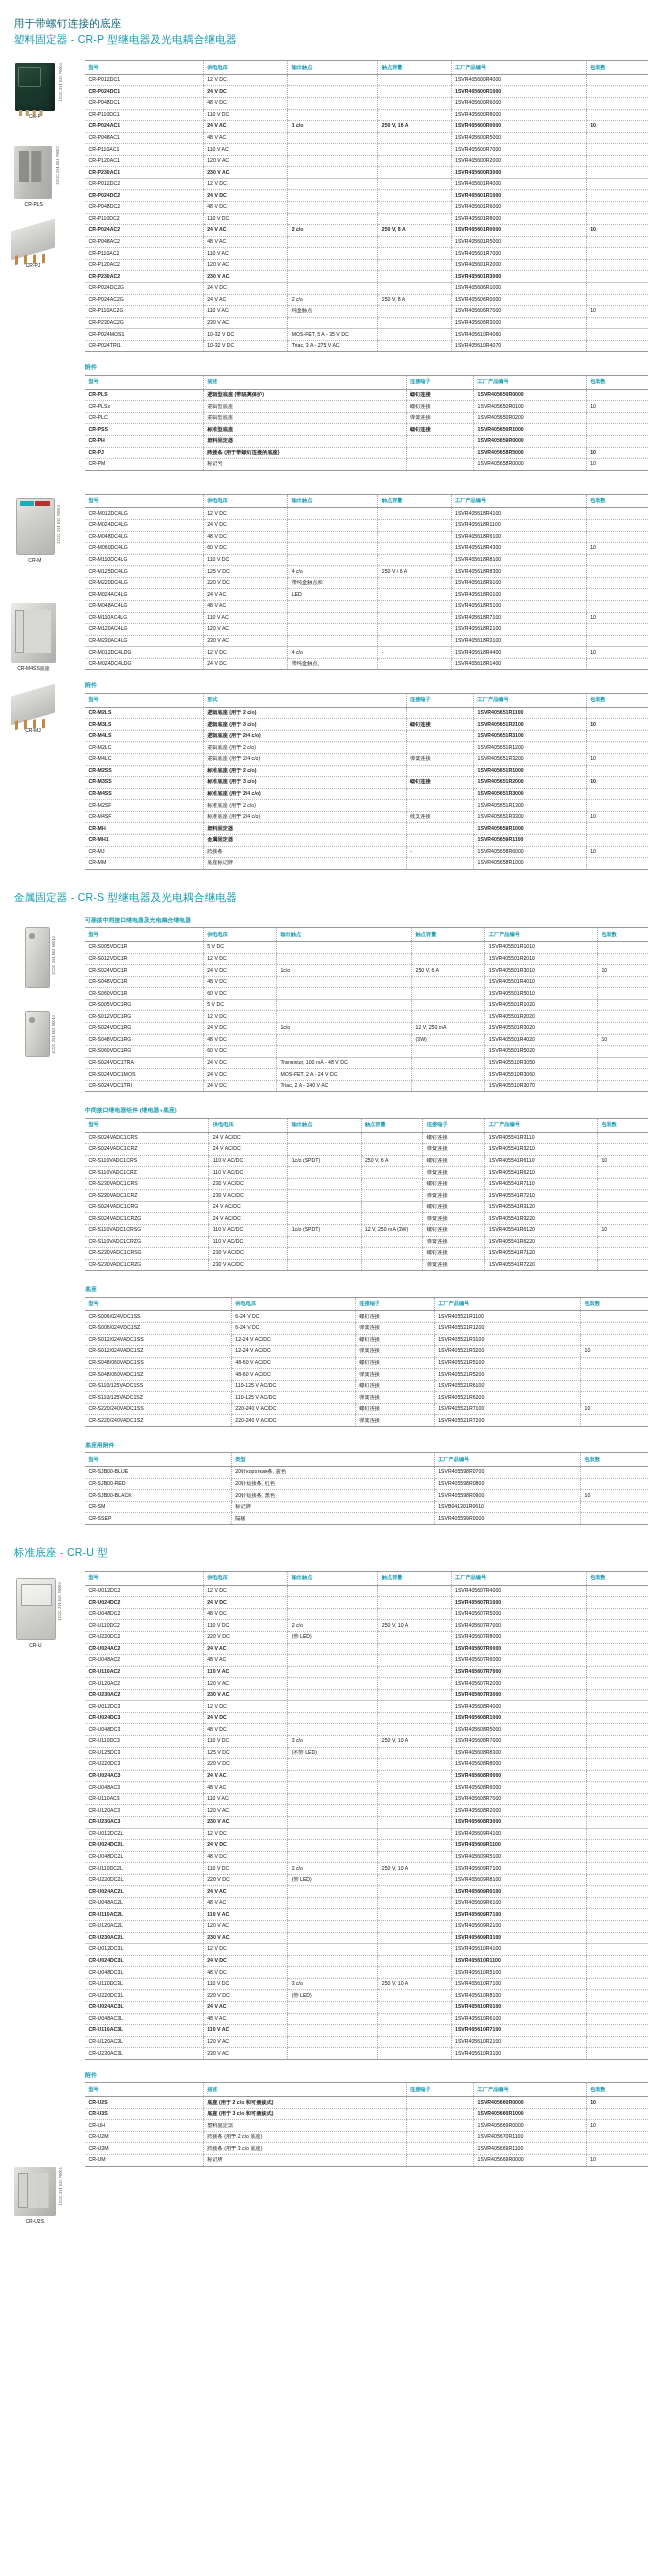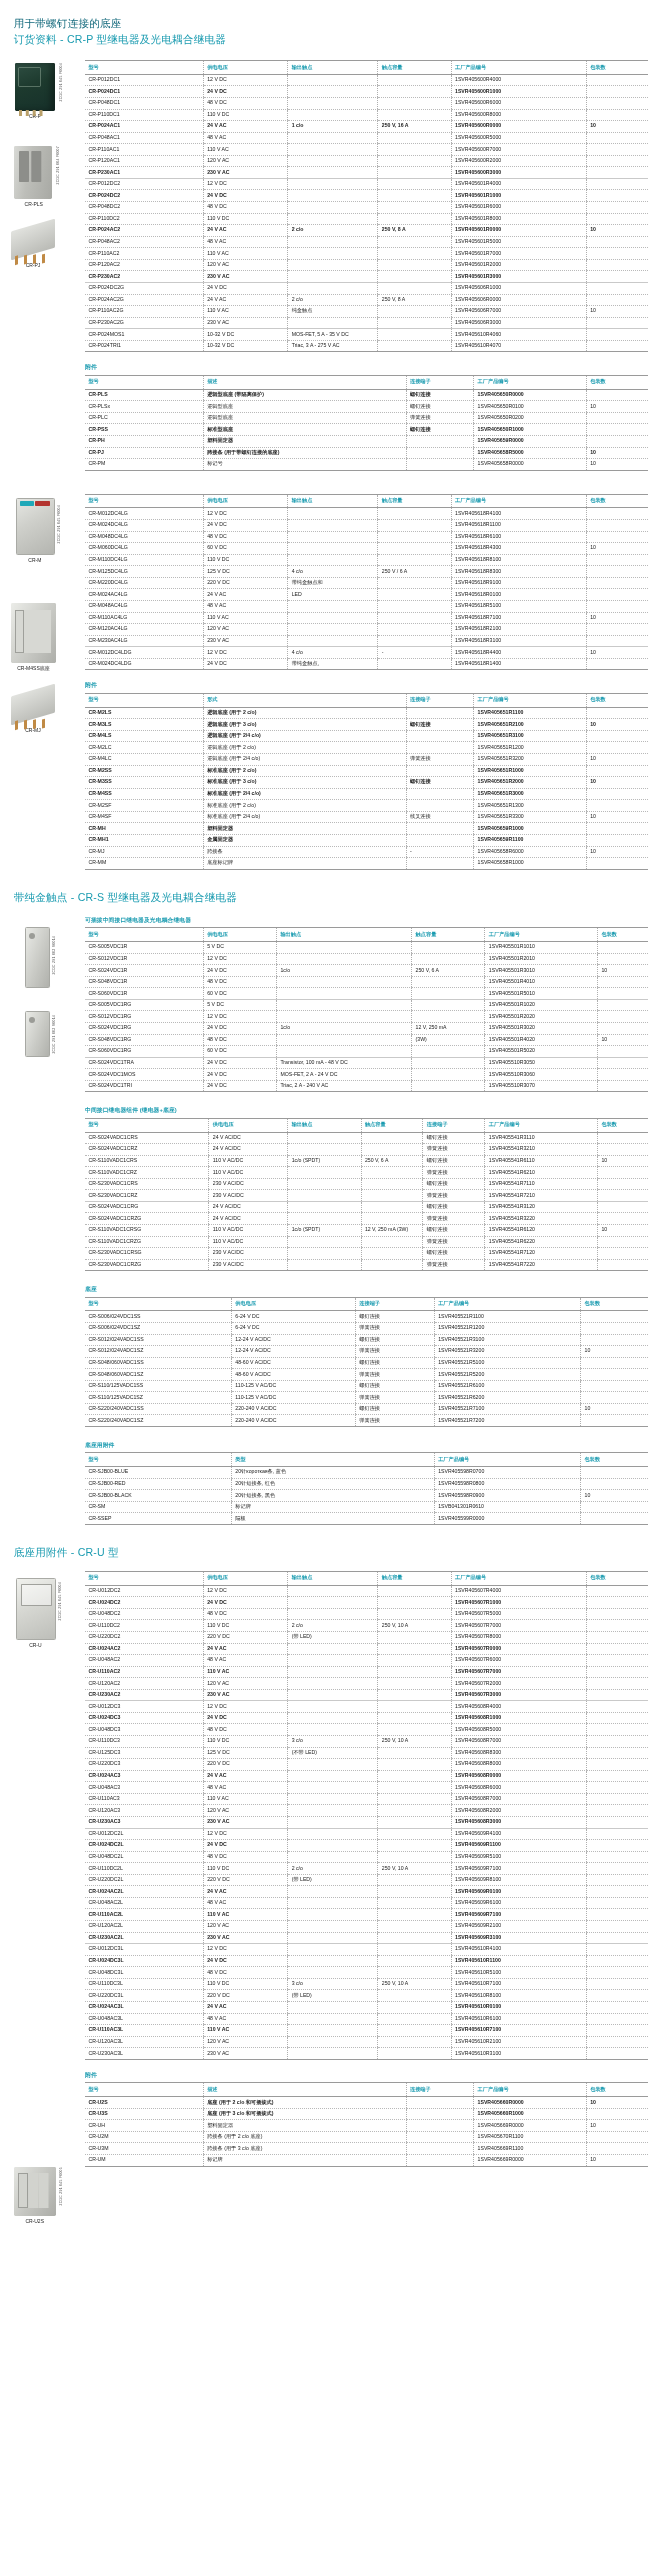--- a/index.html
+++ b/index.html
@@ -68,21 +68,21 @@
   .r-ubase:before{content:"";position:absolute;left:4.8px;top:6.1px;width:7.5px;height:33px;background:#d2d3ce;border:0.7px solid #9d9e99;box-shadow:10.2px 0 #d2d3ce,20.5px 0 #d2d3ce;}
 </style>
 </head>
 <body>
 
 <div class="page">
 
   <div style="padding:15px 13.7px 0 13.7px;">
     <h1 class="doc-title">
       <span>用于带螺钉连接的底座</span>
-      <span class="sub">订货资料 - CR-P 型继电器及光电耦合继电器</span>
+      <span class="sub">塑料固定器 - CR-P 型继电器及光电耦合继电器</span>
     </h1>
   </div>
 
   <div class="block" style="margin-top:12.3px;padding:0 13.7px 0 0;">
     <div class="gutter">
       <div style="margin:2.7px 0 0 15px;position:relative;">
         <div class="r-prelay"></div>
         <div class="code-v" style="left:44px;top:0;">2CDC 291 045 F0004</div>
         <div class="photo-cap" style="width:40px;">CR-P</div>
       </div>
@@ -655,21 +655,21 @@
               <td></td>
               <td>1SVR405658R1000</td>
               <td></td>
             </tr>
           </tbody>
       </table>
     </div>
   </div>
 
   <div style="padding:20.5px 13.7px 0 13.7px;">
-    <div class="section-title">带纯金触点 - CR-S 型继电器及光电耦合继电器</div>
+    <div class="section-title">金属固定器 - CR-S 型继电器及光电耦合继电器</div>
   </div>
 
   <div class="block" style="margin-top:9.6px;padding:0 13.7px 0 0;">
     <div class="gutter">
       <div style="margin:11px 0 0 24.6px;position:relative;">
         <div class="r-srelay"></div>
         <div class="code-v" style="left:27px;top:9.6px;">2CDC 291 003 S0014</div>
       </div>
       <div style="margin:23px 0 0 24.6px;position:relative;">
         <div class="r-srelay" style="height:44px;"></div>
@@ -1078,21 +1078,21 @@
               <td>隔板</td>
               <td>1SVR405599R0000</td>
               <td></td>
             </tr>
           </tbody>
       </table>
     </div>
   </div>
 
   <div style="padding:20.5px 13.7px 0 13.7px;">
-    <div class="section-title">底座用附件 - CR-U 型</div>
+    <div class="section-title">标准底座 - CR-U 型</div>
   </div>
 
   <div class="block" style="margin-top:9.6px;padding:0 13.7px 13.7px 0;">
     <div class="gutter">
       <div style="margin:6.8px 0 0 16.4px;position:relative;">
         <div class="r-urelay"></div>
         <div class="code-v" style="left:42px;top:4.1px;">2CDC 291 045 F0004</div>
         <div class="photo-cap" style="width:38px;">CR-U</div>
       </div>
       <div style="margin:519px 0 0 13.7px;position:relative;">

